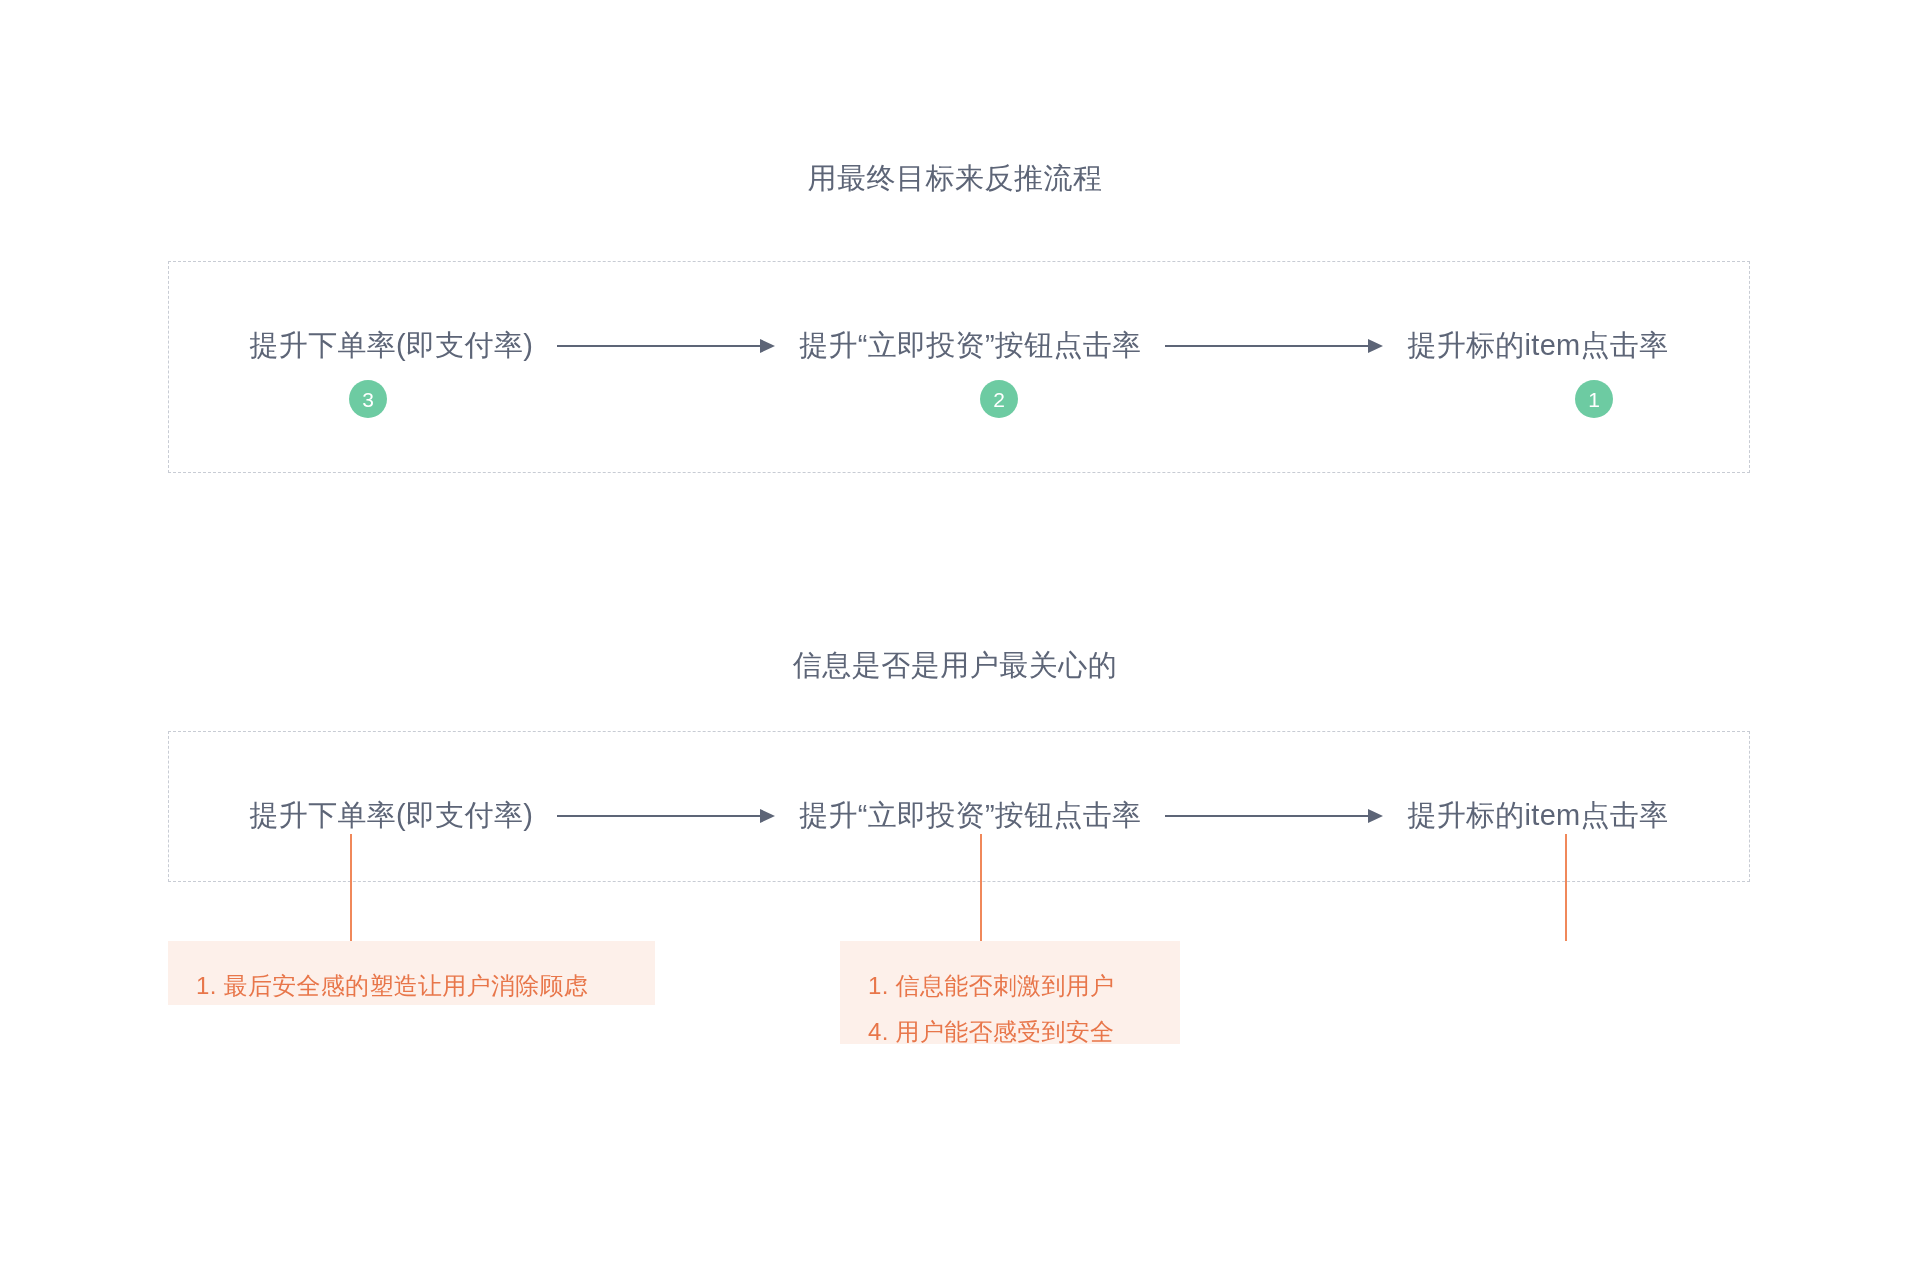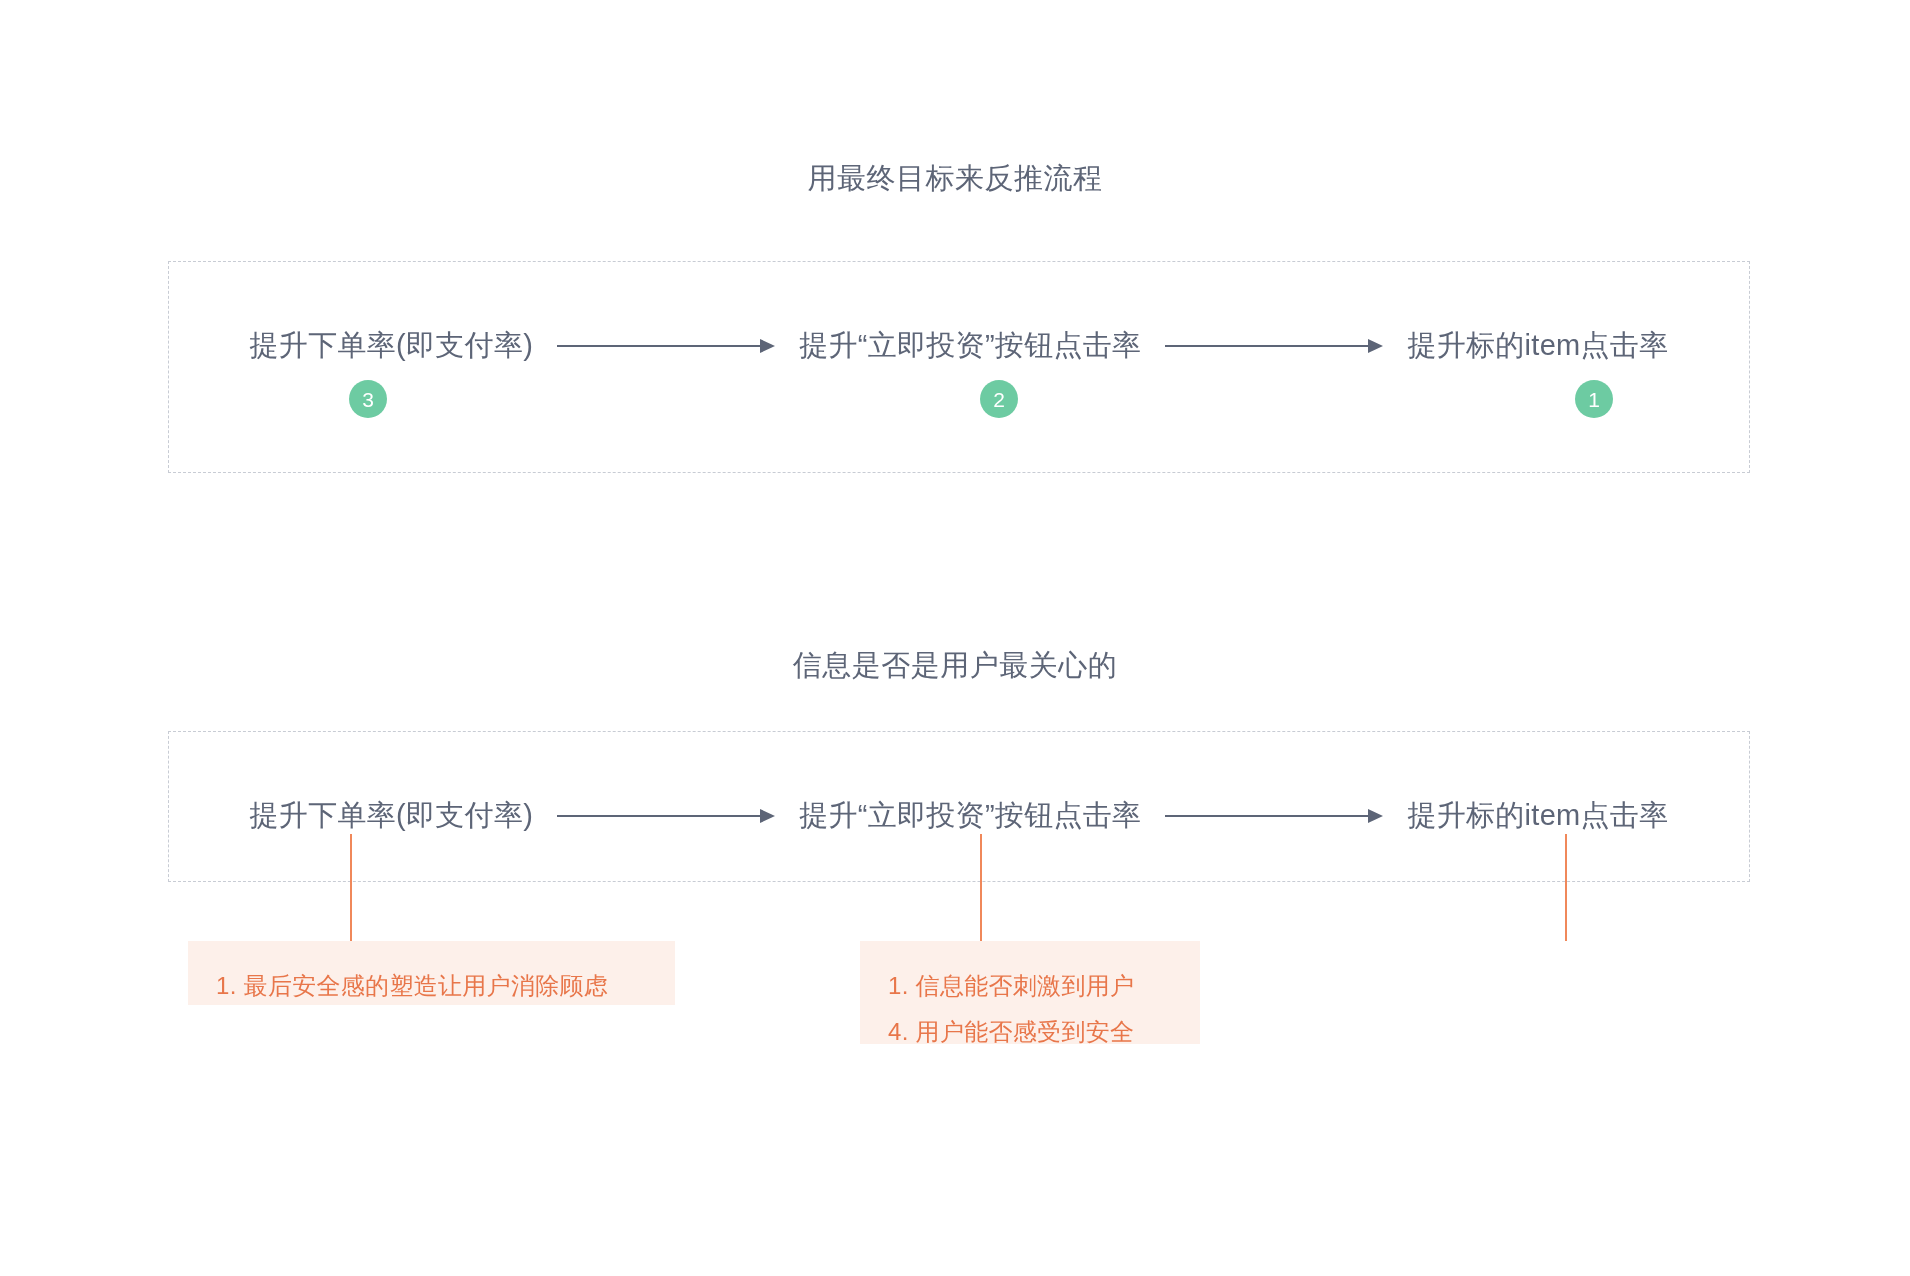--- a/index.html
+++ b/index.html
@@ -118,21 +118,20 @@
     width: 2px;
     background: #f0885a;
   }
 
   
   .note-box {
     position: absolute;
     background: #fdf0ea;
     box-sizing: border-box;
     padding: 22px 28px 20px 28px;
-    margin-left: 20px;
   }
   .note-line {
     font-size: 24px;
     color: #e8764a;
     line-height: 46px;
     white-space: nowrap;
     letter-spacing: 0.3px;
   }
 </style>
 </head>

